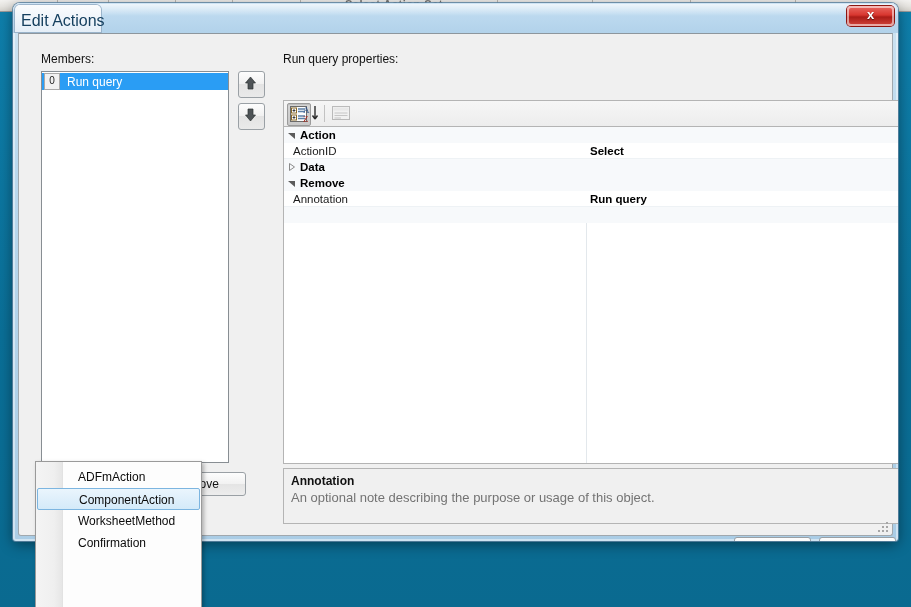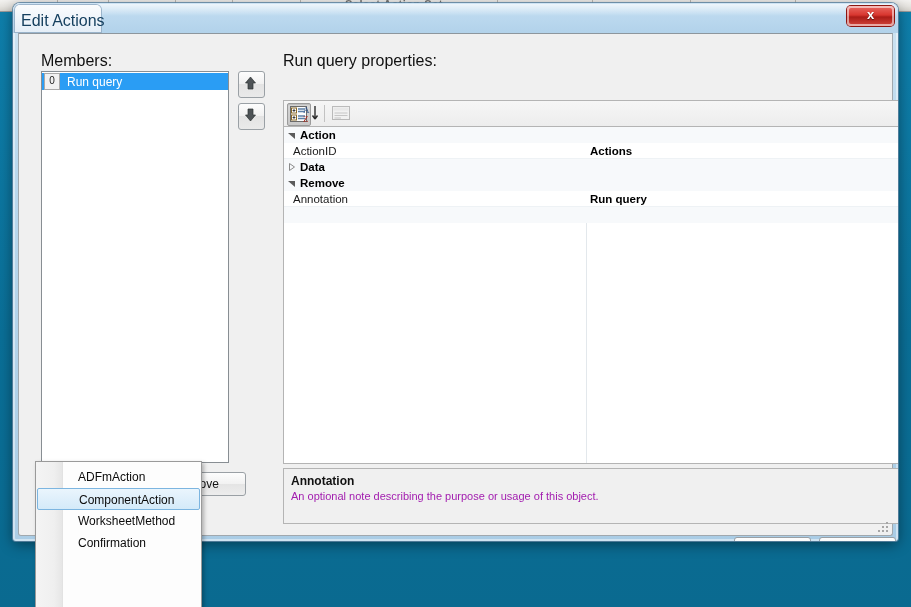--- a/index.html
+++ b/index.html
@@ -81,21 +81,21 @@
   }
   #grip{position:absolute;right:3px;bottom:2px;width:12px;height:12px;
     background:
       radial-gradient(circle at 2px 10px,#a6a6a6 1px,transparent 1.2px),
       radial-gradient(circle at 6px 10px,#a6a6a6 1px,transparent 1.2px),
       radial-gradient(circle at 10px 10px,#a6a6a6 1px,transparent 1.2px),
       radial-gradient(circle at 6px 6px,#a6a6a6 1px,transparent 1.2px),
       radial-gradient(circle at 10px 6px,#a6a6a6 1px,transparent 1.2px),
       radial-gradient(circle at 10px 2px,#a6a6a6 1px,transparent 1.2px);}
 
-  .lbl{position:absolute;font-size:16px;color:#111;white-space:nowrap;}
+  .lbl{position:absolute;font-size:12px;color:#111;white-space:nowrap;}
 
   
   #members-label{left:22px;top:18px;}
   #members-list{
     position:absolute;left:22px;top:37px;width:186px;height:390px;
     background:#fff;border:1px solid #888e93;overflow:hidden;
   }
   .member-row{
     position:absolute;left:0;right:0;height:17px;display:flex;align-items:center;
     cursor:pointer;
@@ -184,21 +184,21 @@
   .cat-name{font-weight:bold;color:#000;}
   .prop-name{padding-left:9px;color:#1a1a1a;}
   .prop-split{position:absolute;left:302px;top:0;bottom:0;width:1px;background:#e3e8ec;}
   .prop-value{position:absolute;left:306px;font-weight:bold;color:#000;}
 
   #pg-desc{
     position:absolute;left:264px;top:434px;width:619px;height:56px;
     background:#f0f0f0;border:1px solid #b4b4b4;box-sizing:border-box;
   }
   #desc-title{position:absolute;left:7px;top:5px;font-size:12px;font-weight:bold;color:#111;}
-  #desc-text{position:absolute;left:7px;top:21px;font-size:11px;color:#a21caf;}
+  #desc-text{position:absolute;left:7px;top:21px;font-size:13px;color:#737373;}
 
   
   .dlg-btn{
     position:absolute;top:503px;width:75px;height:22px;border-radius:3px;
     background:linear-gradient(180deg,#fdfdfd 0%,#f2f2f2 48%,#e3e3e3 50%,#ececec 100%);
     border:1px solid #9aa0a5;cursor:pointer;
   }
   #btn-ok{left:715px;}
   #btn-cancel{left:800px;}
 </style>
@@ -305,21 +305,21 @@
         <div class="cat-arrow">
           <svg width="8" height="8" viewBox="0 0 8 8">
               <path d="M0 2 L7 2 L7 8 Z" fill="#5b5b5b"></path>
             </svg>
         </div>
         <div class="cat-name">Action</div>
       </div>
 
       <div class="pg-row prop" style="top:16px">
         <div class="prop-name">ActionID</div>
-        <div class="prop-value">Actions</div>
+        <div class="prop-value">Select</div>
       </div>
 
       <div class="pg-row cat" style="top:32px">
         <div class="cat-arrow">
           <svg width="8" height="8" viewBox="0 0 8 8">
               <path d="M1.5 0.5 L6.5 4 L1.5 7.5 Z" fill="none" stroke="#8a8a8a" stroke-width="1"></path>
             </svg>
         </div>
         <div class="cat-name">Data</div>
       </div>

